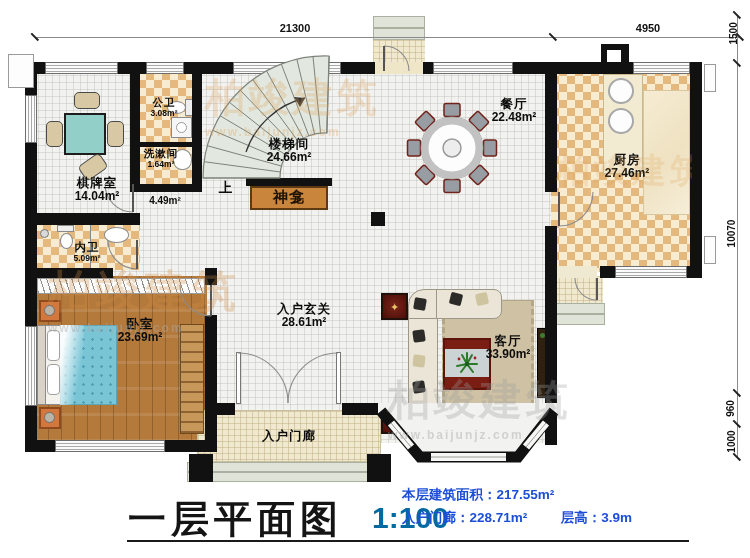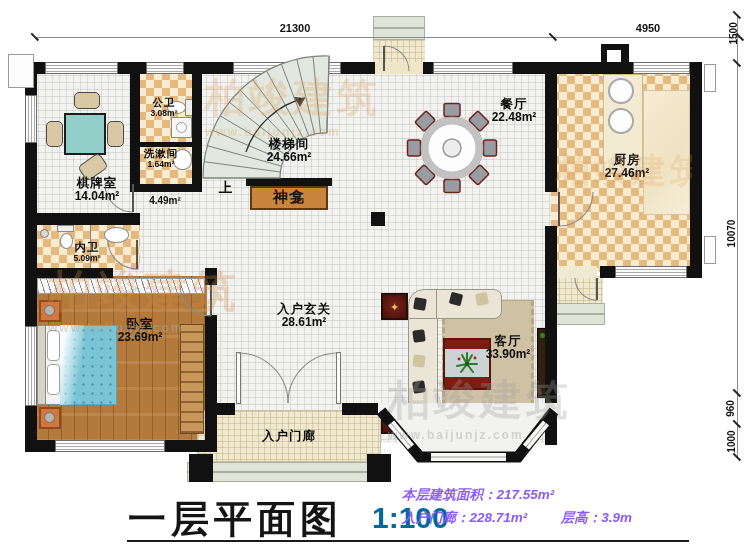--- a/index.html
+++ b/index.html
@@ -28,21 +28,21 @@
   .pillow{position:absolute;width:12px;height:12px;background:#2c2b29;border-radius:2px;}
   .pillow.lt{background:#cfc4a0;}
   .dimlbl{position:absolute;font-size:11px;font-weight:bold;color:#111;z-index:50;}
   .dimline{position:absolute;background:#8a8a8a;z-index:49;}
   .tick{position:absolute;width:10px;height:1.5px;background:#222;transform:rotate(45deg);z-index:50;}
   .wm{position:absolute;font-weight:bold;z-index:45;pointer-events:none;letter-spacing:4px;}
   .wm .u{display:block;font-size:12px;letter-spacing:2px;font-weight:bold;}
   svg.overlay{position:absolute;left:0;top:0;z-index:30;pointer-events:none;}
   .lowz{z-index:5;} .midz{z-index:10;} .wallz{z-index:20;} .winz{z-index:25;}
   #titleblock{position:absolute;z-index:60;padding-left:28px;}
-  .statrow{font-size:13.5px;font-weight:bold;color:#8b5cf6;margin-bottom:5px;white-space:nowrap;font-style:italic;}
+  .statrow{font-size:13.5px;font-weight:bold;color:#1d4ed8;margin-bottom:5px;white-space:nowrap;}
 </style>
 </head>
 <body>
 
 <div id="plan">
 
   <div class="abs gridfloor lowz" style="left:31px;top:68px;width:520px;height:375px;"></div>
   <div class="abs checker lowz" style="left:551px;top:68px;width:145px;height:204px;"></div>
   <div class="abs lowz" style="left:603px;top:74px;width:40px;height:100px;background:#f3ead2;border:1px solid #cbb98c;"></div>
   <div class="abs marble lowz" style="left:643px;top:90px;width:47px;height:125px;border:1px solid #d8c79c;"></div>

